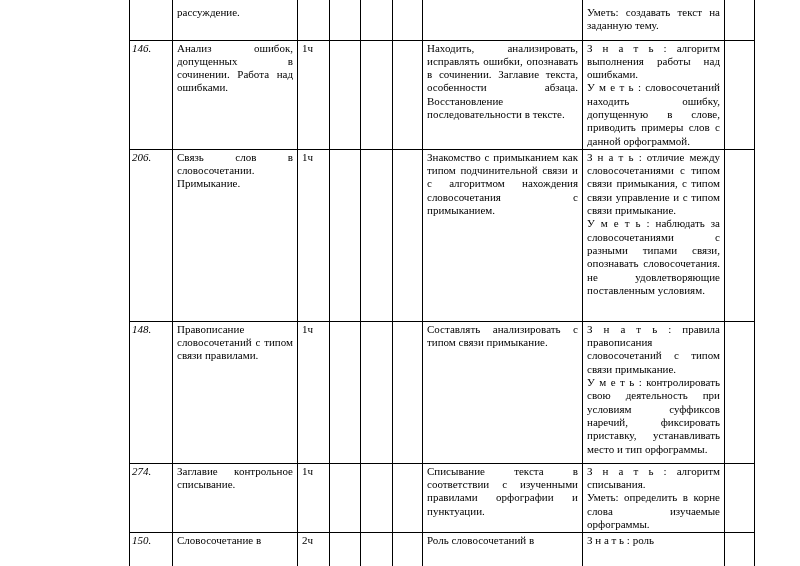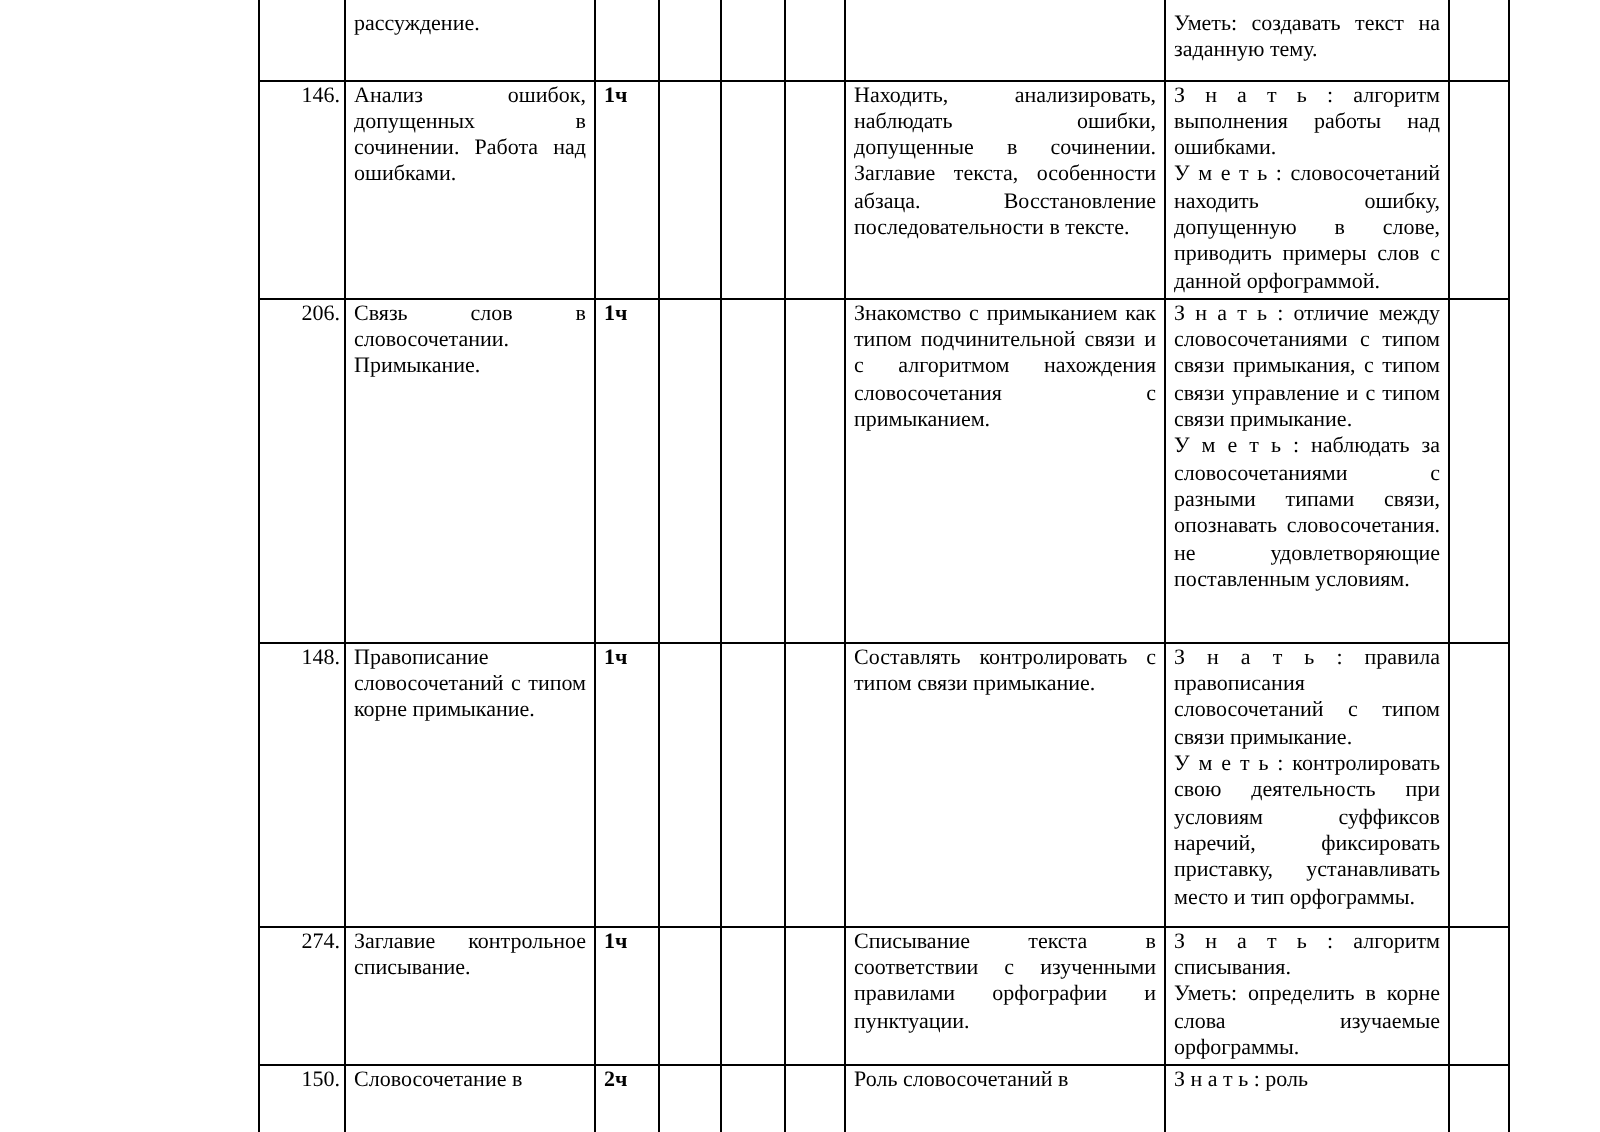--- a/index.html
+++ b/index.html
@@ -23,26 +23,27 @@
     vertical-align: top;
     padding: 1px 4px 1px 4px;
     font-size: 11px;
     line-height: 13.3px;
     white-space: pre-line;
     text-align: justify;
     overflow: hidden;
     word-wrap: break-word;
   }
   table.doc td.c-num {
-    text-align: right;
+    text-align: left;
     white-space: normal;
     padding-left: 2px;
     padding-right: 2px;
+    font-style: italic;
   }
-  table.doc td.c-hours { text-align: left; white-space: normal; font-weight: bold; }
+  table.doc td.c-hours { text-align: left; white-space: normal; }
   tr.r0 td { border-top: none; padding-top: 6px; }
   tr.r0 { height: 40px; }
   tr.r1 { height: 108px; }
   tr.r2 { height: 172px; }
   tr.r3 { height: 142px; }
   tr.r4 { height: 68px; }
   tr.r5 { height: 62px; }
 </style>
 </head>
 <body>
@@ -72,45 +73,45 @@
         <td>Уметь: создавать текст на заданную тему.</td>
         <td></td>
       </tr>
       <tr class="r1">
         <td class="c-num">146.</td>
         <td>Анализ ошибок, допущенных в сочинении. Работа над ошибками.</td>
         <td class="c-hours">1ч</td>
         <td></td>
         <td></td>
         <td></td>
-        <td>Находить, анализировать, наблюдать ошибки, допущенные в сочинении. Заглавие текста, особенности абзаца. Восстановление последовательности в тексте.</td>
+        <td>Находить, анализировать, исправлять ошибки, опознавать в сочинении. Заглавие текста, особенности абзаца. Восстановление последовательности в тексте.</td>
         <td>З н а т ь :  алгоритм выполнения работы над ошибками.
 У м е т ь :  словосочетаний находить ошибку, допущенную в слове, приводить примеры слов с данной орфограммой.</td>
         <td></td>
       </tr>
       <tr class="r2">
         <td class="c-num">206.</td>
         <td>Связь слов в словосочетании. Примыкание.</td>
         <td class="c-hours">1ч</td>
         <td></td>
         <td></td>
         <td></td>
         <td>Знакомство с примыканием как типом подчинительной связи и с алгоритмом нахождения словосочетания с примыканием.</td>
         <td>З н а т ь :  отличие между словосочетаниями с типом связи примыкания, с типом связи управление и с типом связи примыкание.
 У м е т ь :  наблюдать за словосочетаниями с разными типами связи, опознавать словосочетания. не удовлетворяющие поставленным условиям.</td>
         <td></td>
       </tr>
       <tr class="r3">
         <td class="c-num">148.</td>
-        <td>Правописание словосочетаний с типом корне примыкание.</td>
+        <td>Правописание словосочетаний с типом связи правилами.</td>
         <td class="c-hours">1ч</td>
         <td></td>
         <td></td>
         <td></td>
-        <td>Составлять контролировать с типом связи примыкание.</td>
+        <td>Составлять анализировать с типом связи примыкание.</td>
         <td>З н а т ь :  правила правописания словосочетаний с типом связи примыкание.
 У м е т ь :  контролировать свою деятельность при условиям суффиксов наречий, фиксировать приставку, устанавливать место и тип орфограммы.</td>
         <td></td>
       </tr>
       <tr class="r4">
         <td class="c-num">274.</td>
         <td>Заглавие контрольное списывание.</td>
         <td class="c-hours">1ч</td>
         <td></td>
         <td></td>

